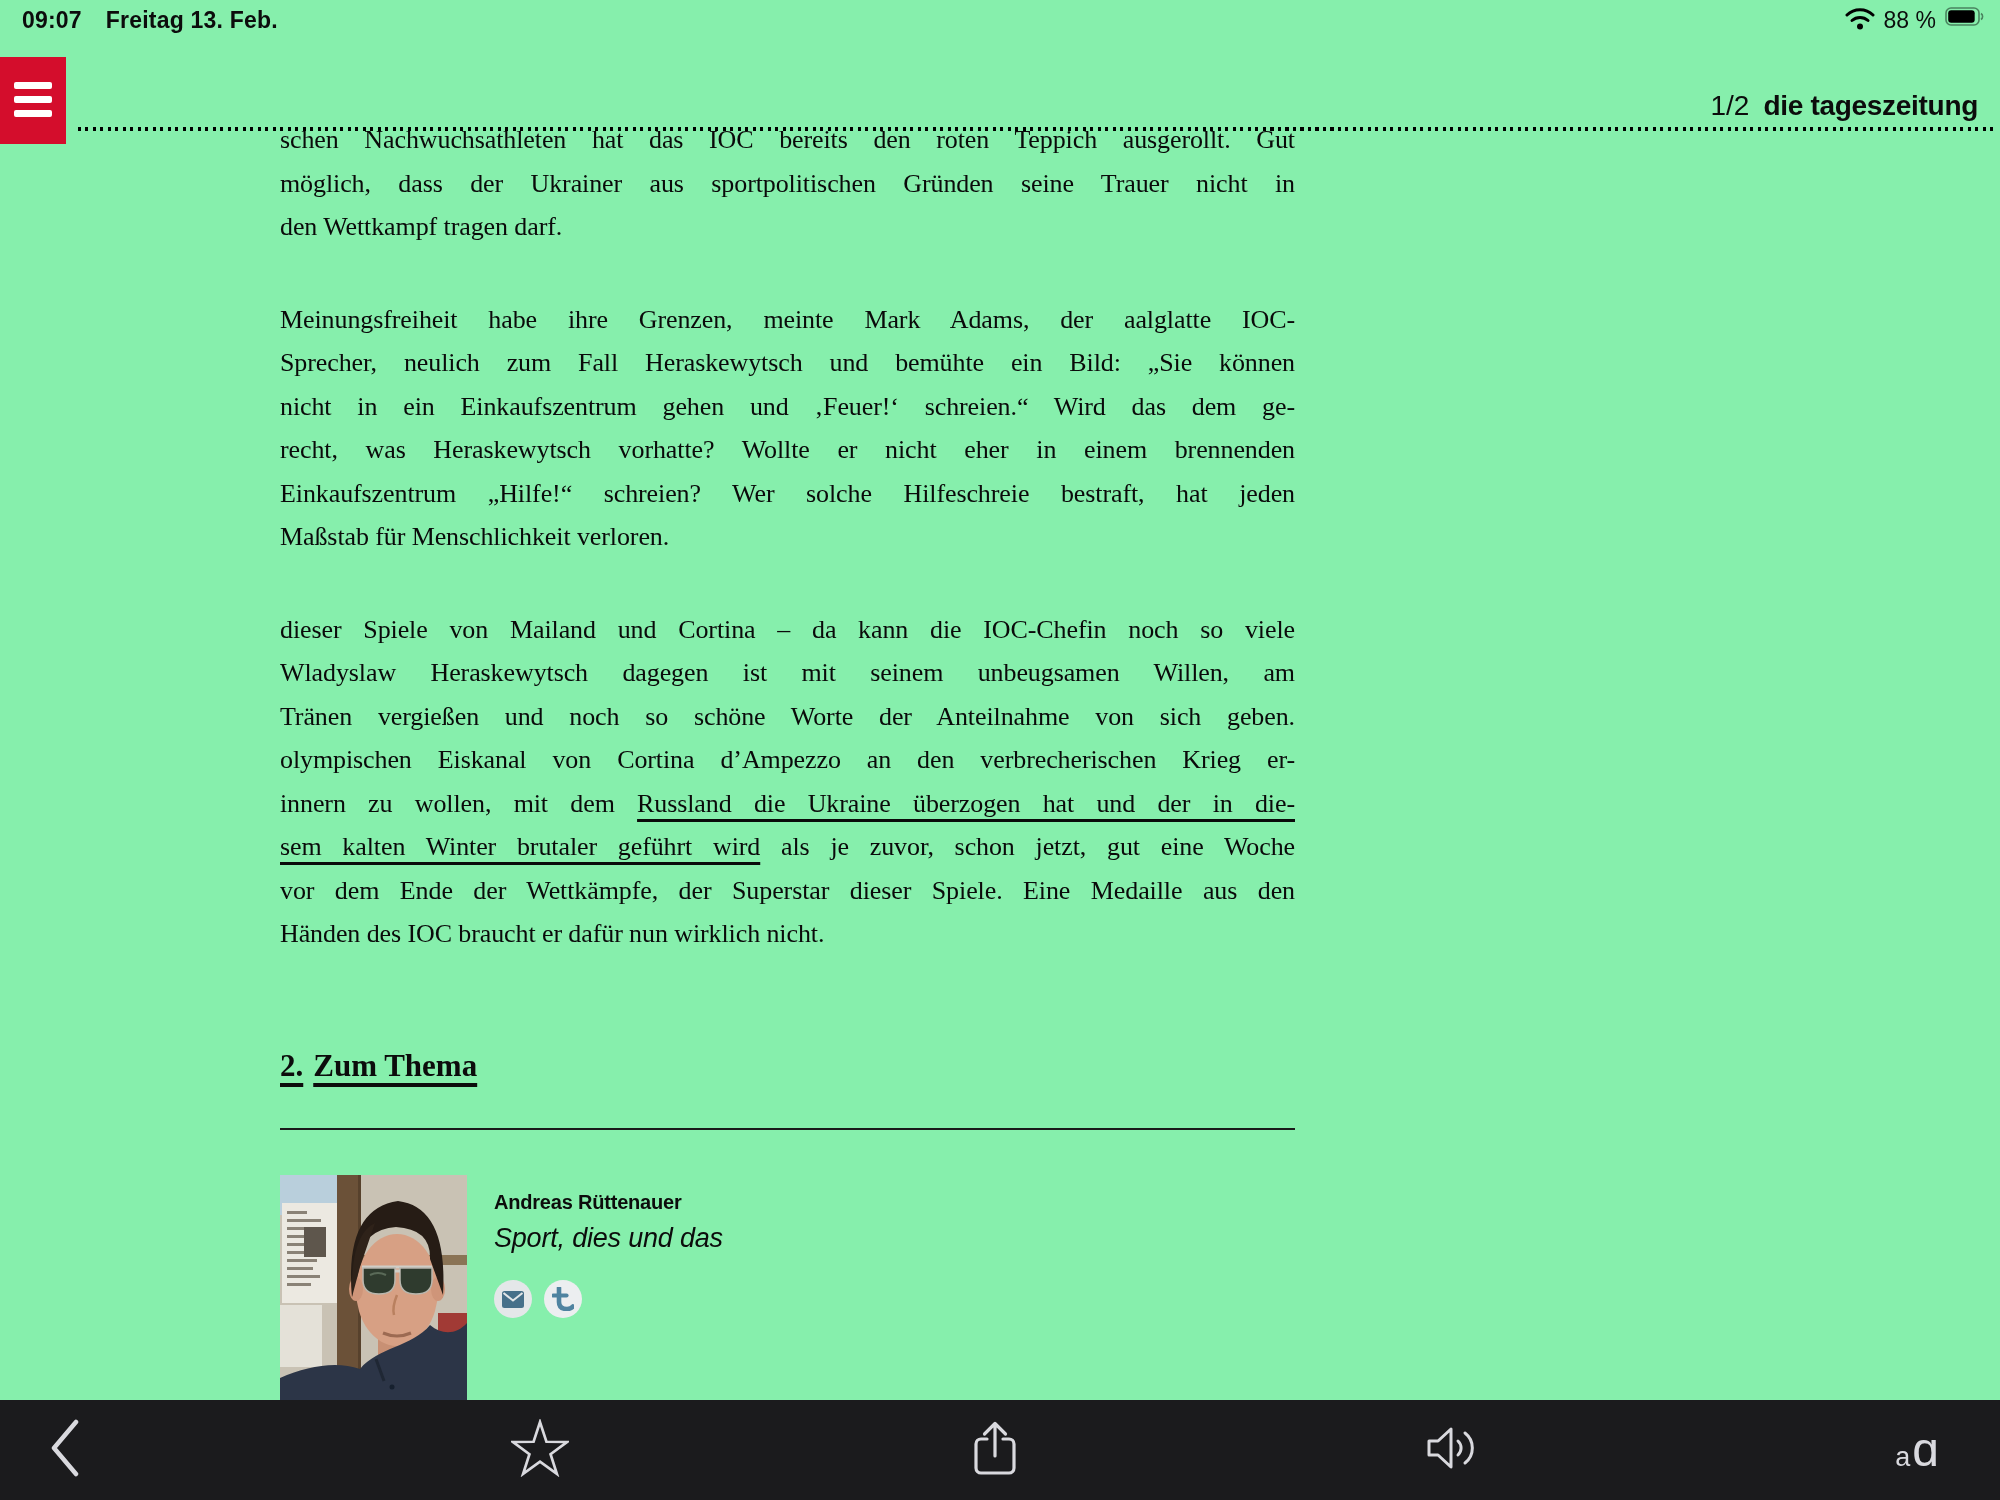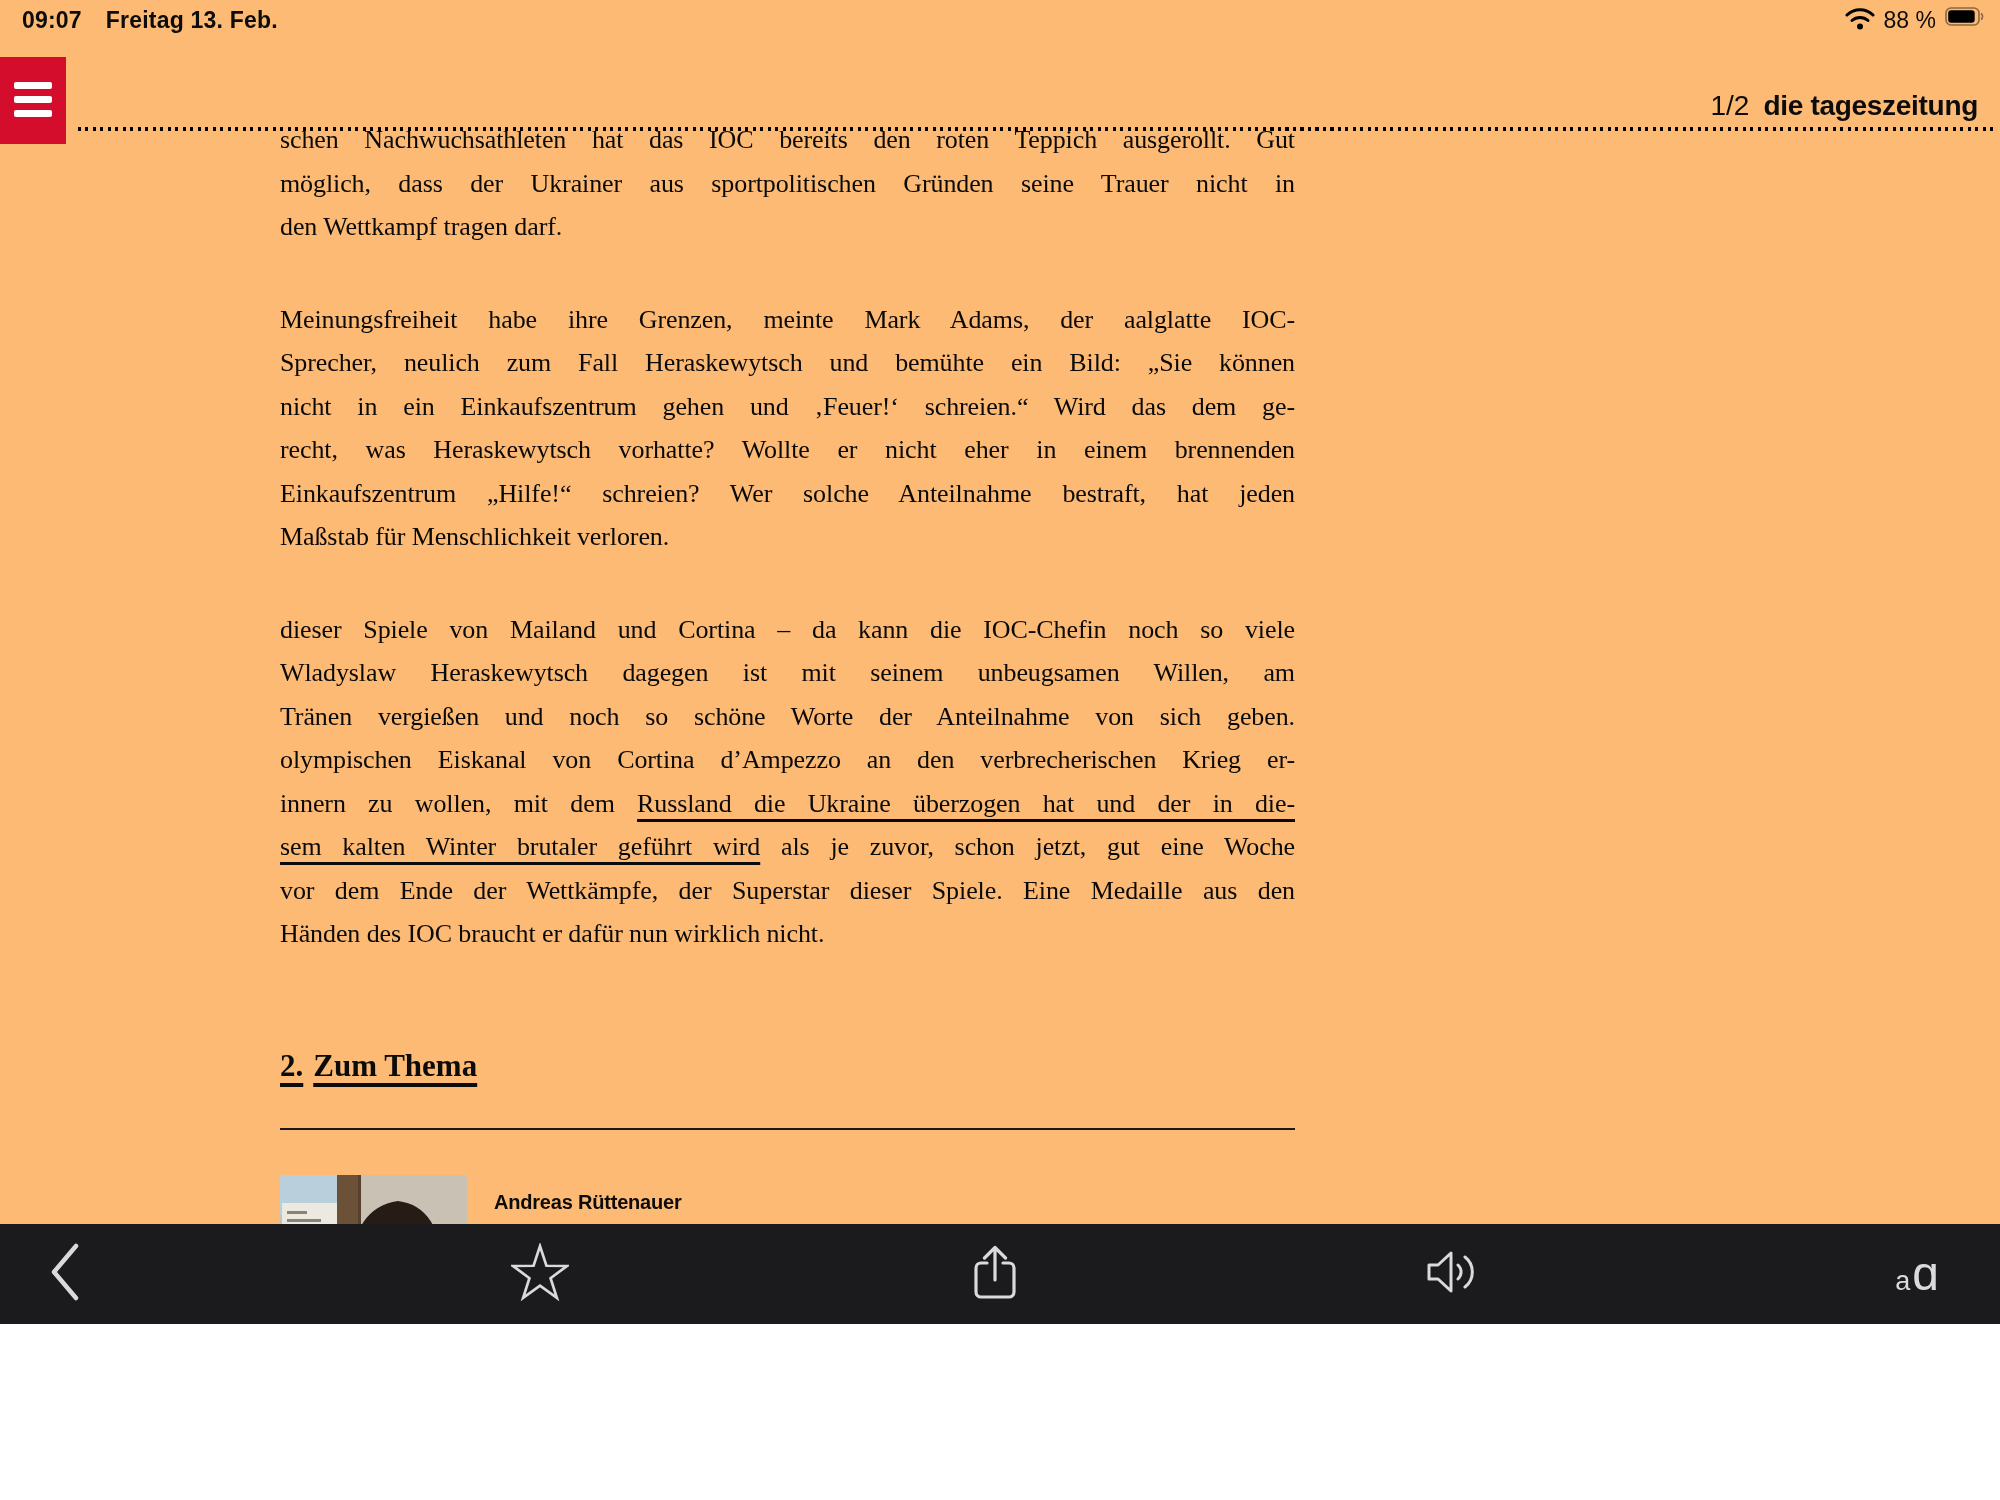--- a/index.html
+++ b/index.html
@@ -1,16 +1,16 @@
 <!DOCTYPE html>
 <html><head>
 <meta charset="utf-8">
 <style>
   html,body{margin:0;padding:0;background:#ffffff;}
-  .screen{position:relative;width:2000px;height:1324px;background:#fdba74;overflow:hidden;
+  .screen{position:relative;width:2000px;height:1500px;background:#86efac;overflow:hidden;
           font-family:"Liberation Sans",sans-serif;color:#0c0c0c;}
 
   
   .statusbar{position:absolute;top:0;left:0;right:0;height:42px;}
   .sb-left{position:absolute;left:22px;top:7px;font-size:23px;font-weight:600;letter-spacing:.2px;}
   .sb-left .sb-date{margin-left:24px;font-weight:600;}
   .sb-right{position:absolute;right:16px;top:7px;display:flex;align-items:flex-start;gap:9px;}
   .sb-batt-txt{font-size:23px;font-weight:400;}
 
   
@@ -104,21 +104,21 @@
       <div class="para">
         <div class="line"><span>schen Nachwuchsathleten hat das IOC bereits den roten Teppich ausgerollt. Gut</span></div>
         <div class="line"><span>möglich, dass der Ukrainer aus sportpolitischen Gründen seine Trauer nicht in</span></div>
         <div class="line last"><span>den Wettkampf tragen darf.</span></div>
       </div>
       <div class="para">
         <div class="line"><span>Meinungsfreiheit habe ihre Grenzen, meinte Mark Adams, der aalglatte IOC-</span></div>
         <div class="line"><span>Sprecher, neulich zum Fall Heraskewytsch und bemühte ein Bild: „Sie können</span></div>
         <div class="line"><span>nicht in ein Einkaufszentrum gehen und ‚Feuer!‘ schreien.“ Wird das dem ge-</span></div>
         <div class="line"><span>recht, was Heraskewytsch vorhatte? Wollte er nicht eher in einem brennenden</span></div>
-        <div class="line"><span>Einkaufszentrum „Hilfe!“ schreien? Wer solche Anteilnahme bestraft, hat jeden</span></div>
+        <div class="line"><span>Einkaufszentrum „Hilfe!“ schreien? Wer solche Hilfeschreie bestraft, hat jeden</span></div>
         <div class="line last"><span>Maßstab für Menschlichkeit verloren.</span></div>
       </div>
       <div class="para">
         <div class="line"><span>dieser Spiele von Mailand und Cortina – da kann die IOC-Chefin noch so viele</span></div>
         <div class="line"><span>Wladyslaw Heraskewytsch dagegen ist mit seinem unbeugsamen Willen, am</span></div>
         <div class="line"><span>Tränen vergießen und noch so schöne Worte der Anteilnahme von sich geben.</span></div>
         <div class="line"><span>olympischen Eiskanal von Cortina d’Ampezzo an den verbrecherischen Krieg er-</span></div>
         <div class="line"><span>innern zu wollen, mit dem </span><span class="ulink">Russland die Ukraine überzogen hat und der in die-</span></div>
         <div class="line"><span class="ulink">sem kalten Winter brutaler geführt wird</span><span> als je zuvor, schon jetzt, gut eine Woche</span></div>
         <div class="line"><span>vor dem Ende der Wettkämpfe, der Superstar dieser Spiele. Eine Medaille aus den</span></div>

